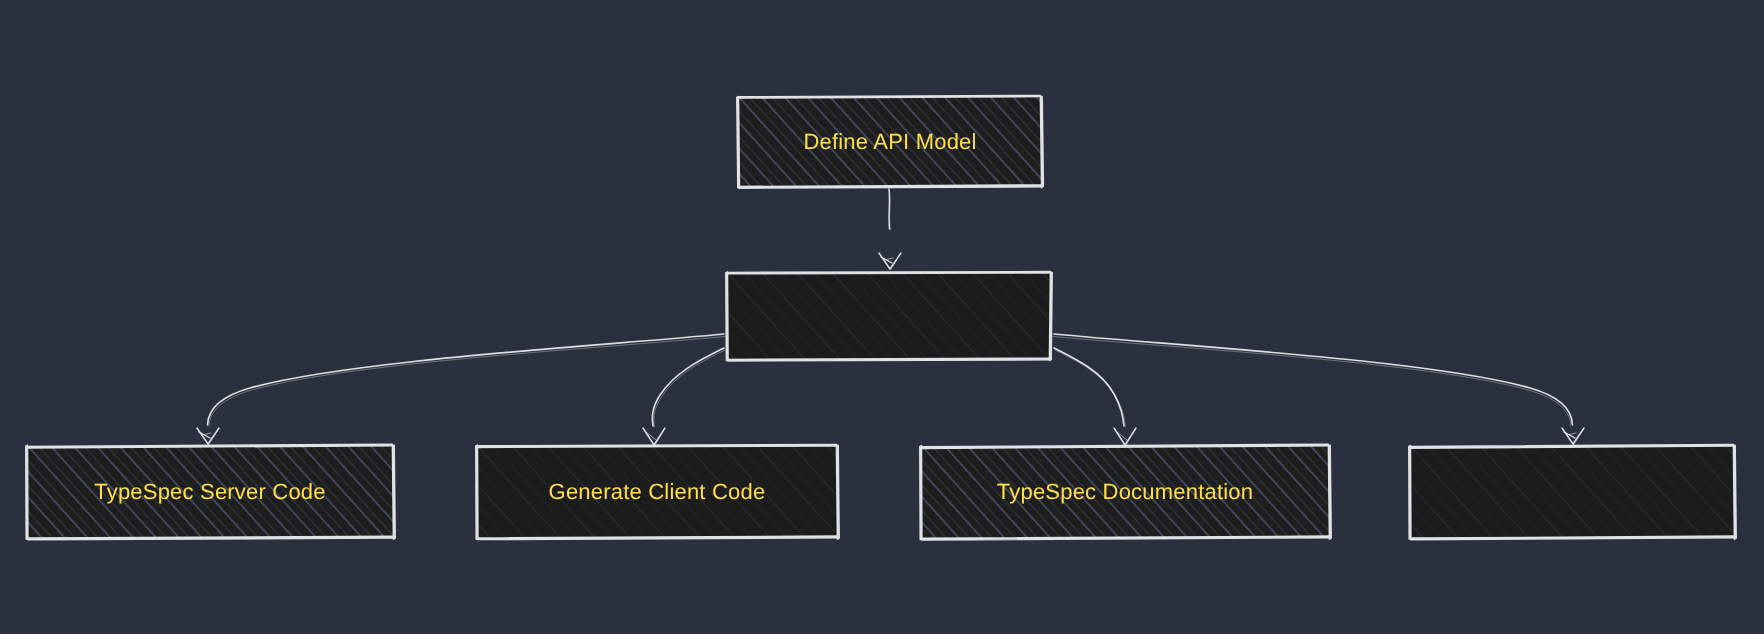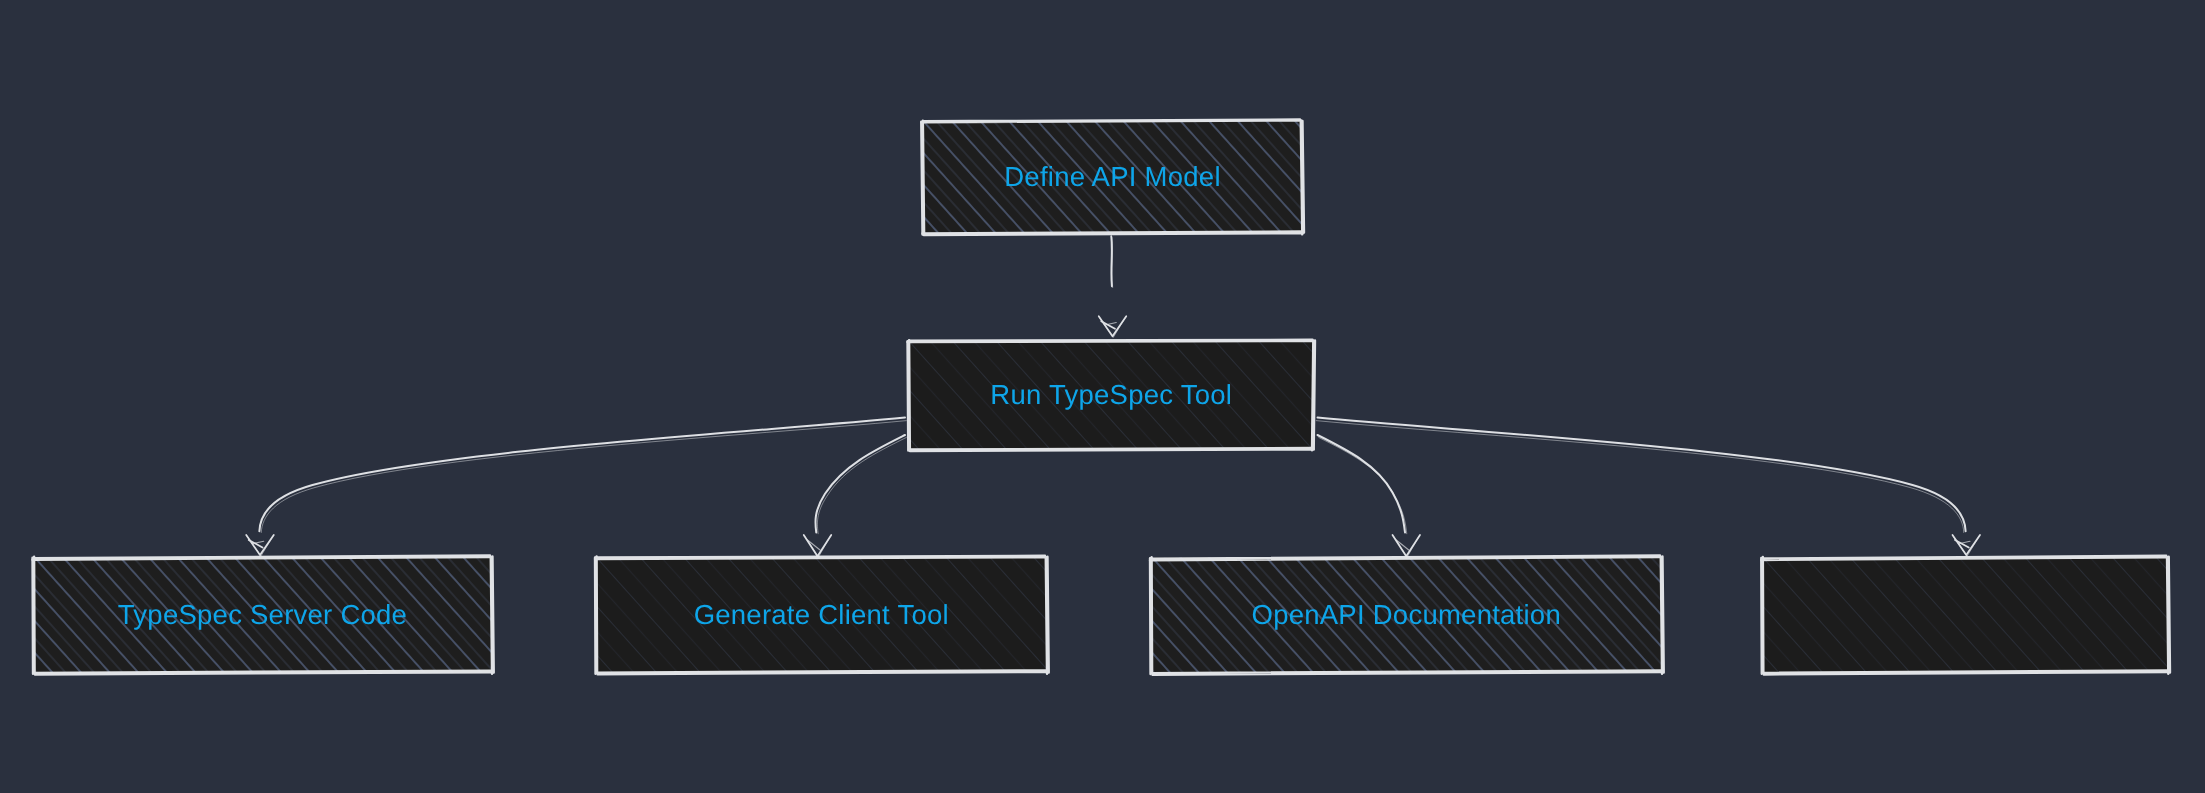--- a/index.html
+++ b/index.html
@@ -37,21 +37,21 @@
     position: absolute;
     left: 0;
     top: 0;
     width: 100%;
     height: 100%;
     overflow: visible;
   }
   .node-label {
     position: relative;
     z-index: 3;
-    color: #0ea5e9;
+    color: #fde047;
     font-size: 22px;
     font-weight: 400;
     letter-spacing: 0.2px;
     white-space: nowrap;
     text-rendering: geometricPrecision;
   }
 </style>
 </head>
 <body>
 
@@ -147,21 +147,20 @@
   <div class="node" style="left:724px; top:270px; width:330px; height:92px;">
     <svg class="node-svg" viewBox="0 0 330 92" preserveAspectRatio="none">
       <rect x="3" y="3" width="324" height="86" fill="url(#hatch-faint)"></rect>
       <g fill="none" stroke="#e8eaed" stroke-width="1.9" stroke-linecap="round" opacity="0.96">
         <path d="M3,2.6 L326,1.8 M2,3.6 L327,2.8"></path>
         <path d="M328,2.4 L327,89 M326.6,3.4 L325.6,90.2"></path>
         <path d="M327,89.6 L4,90.8 M326,88.4 L3,89.6"></path>
         <path d="M2.6,90.4 L2,3 M3.9,89.6 L3.3,2.2"></path>
       </g>
     </svg>
-    <span class="node-label">Run TypeSpec Tool</span>
   </div>
 
   <div class="node" style="left:24px; top:443px; width:372px; height:98px;">
     <svg class="node-svg" viewBox="0 0 372 98" preserveAspectRatio="none">
       <rect x="3" y="3" width="366" height="92" fill="url(#hatch-strong)"></rect>
       <g fill="none" stroke="#e8eaed" stroke-width="1.9" stroke-linecap="round" opacity="0.96">
         <path d="M3,3.6 L368,1.4 M2,4.8 L369,2.6"></path>
         <path d="M370,2.2 L371,95 M368.6,3.2 L369.6,96"></path>
         <path d="M370,94.8 L4,96.6 M369,93.5 L3,95.3"></path>
         <path d="M2.4,96 L2,3.2 M3.7,95.2 L3.3,2.4"></path>
@@ -173,34 +172,34 @@
   <div class="node" style="left:474px; top:443px; width:366px; height:98px;">
     <svg class="node-svg" viewBox="0 0 366 98" preserveAspectRatio="none">
       <rect x="3" y="3" width="360" height="92" fill="url(#hatch-faint)"></rect>
       <g fill="none" stroke="#e8eaed" stroke-width="1.9" stroke-linecap="round" opacity="0.96">
         <path d="M3,3 L362,1.6 M2,4.2 L363,2.8"></path>
         <path d="M364,2.4 L365,95 M362.6,3.4 L363.6,96"></path>
         <path d="M364,94.6 L4,96.4 M363,93.3 L3,95.1"></path>
         <path d="M2.4,96 L2,3 M3.7,95.2 L3.3,2.2"></path>
       </g>
     </svg>
-    <span class="node-label">Generate Client Tool</span>
+    <span class="node-label">Generate Client Code</span>
   </div>
 
   <div class="node" style="left:918px; top:443px; width:414px; height:98px;">
     <svg class="node-svg" viewBox="0 0 414 98" preserveAspectRatio="none">
       <rect x="3" y="3" width="408" height="92" fill="url(#hatch-strong)"></rect>
       <g fill="none" stroke="#e8eaed" stroke-width="1.9" stroke-linecap="round" opacity="0.96">
         <path d="M3,4 L410,1.4 M2,5.2 L411,2.6"></path>
         <path d="M412,2.2 L413,95 M410.6,3.2 L411.6,96"></path>
         <path d="M412,94.6 L4,96.8 M411,93.3 L3,95.5"></path>
         <path d="M2.4,96.2 L2,3.6 M3.7,95.4 L3.3,2.8"></path>
       </g>
     </svg>
-    <span class="node-label">OpenAPI Documentation</span>
+    <span class="node-label">TypeSpec Documentation</span>
   </div>
 
   <div class="node" style="left:1407px; top:443px; width:330px; height:98px;">
     <svg class="node-svg" viewBox="0 0 330 98" preserveAspectRatio="none">
       <rect x="3" y="3" width="324" height="92" fill="url(#hatch-faint)"></rect>
       <g fill="none" stroke="#e8eaed" stroke-width="1.9" stroke-linecap="round" opacity="0.96">
         <path d="M3,3.8 L326,1.6 M2,5 L327,2.8"></path>
         <path d="M328,2.4 L329,95 M326.6,3.4 L327.6,96"></path>
         <path d="M328,94.6 L4,96.6 M327,93.3 L3,95.3"></path>
         <path d="M2.4,96 L2,3.4 M3.7,95.2 L3.3,2.6"></path>

